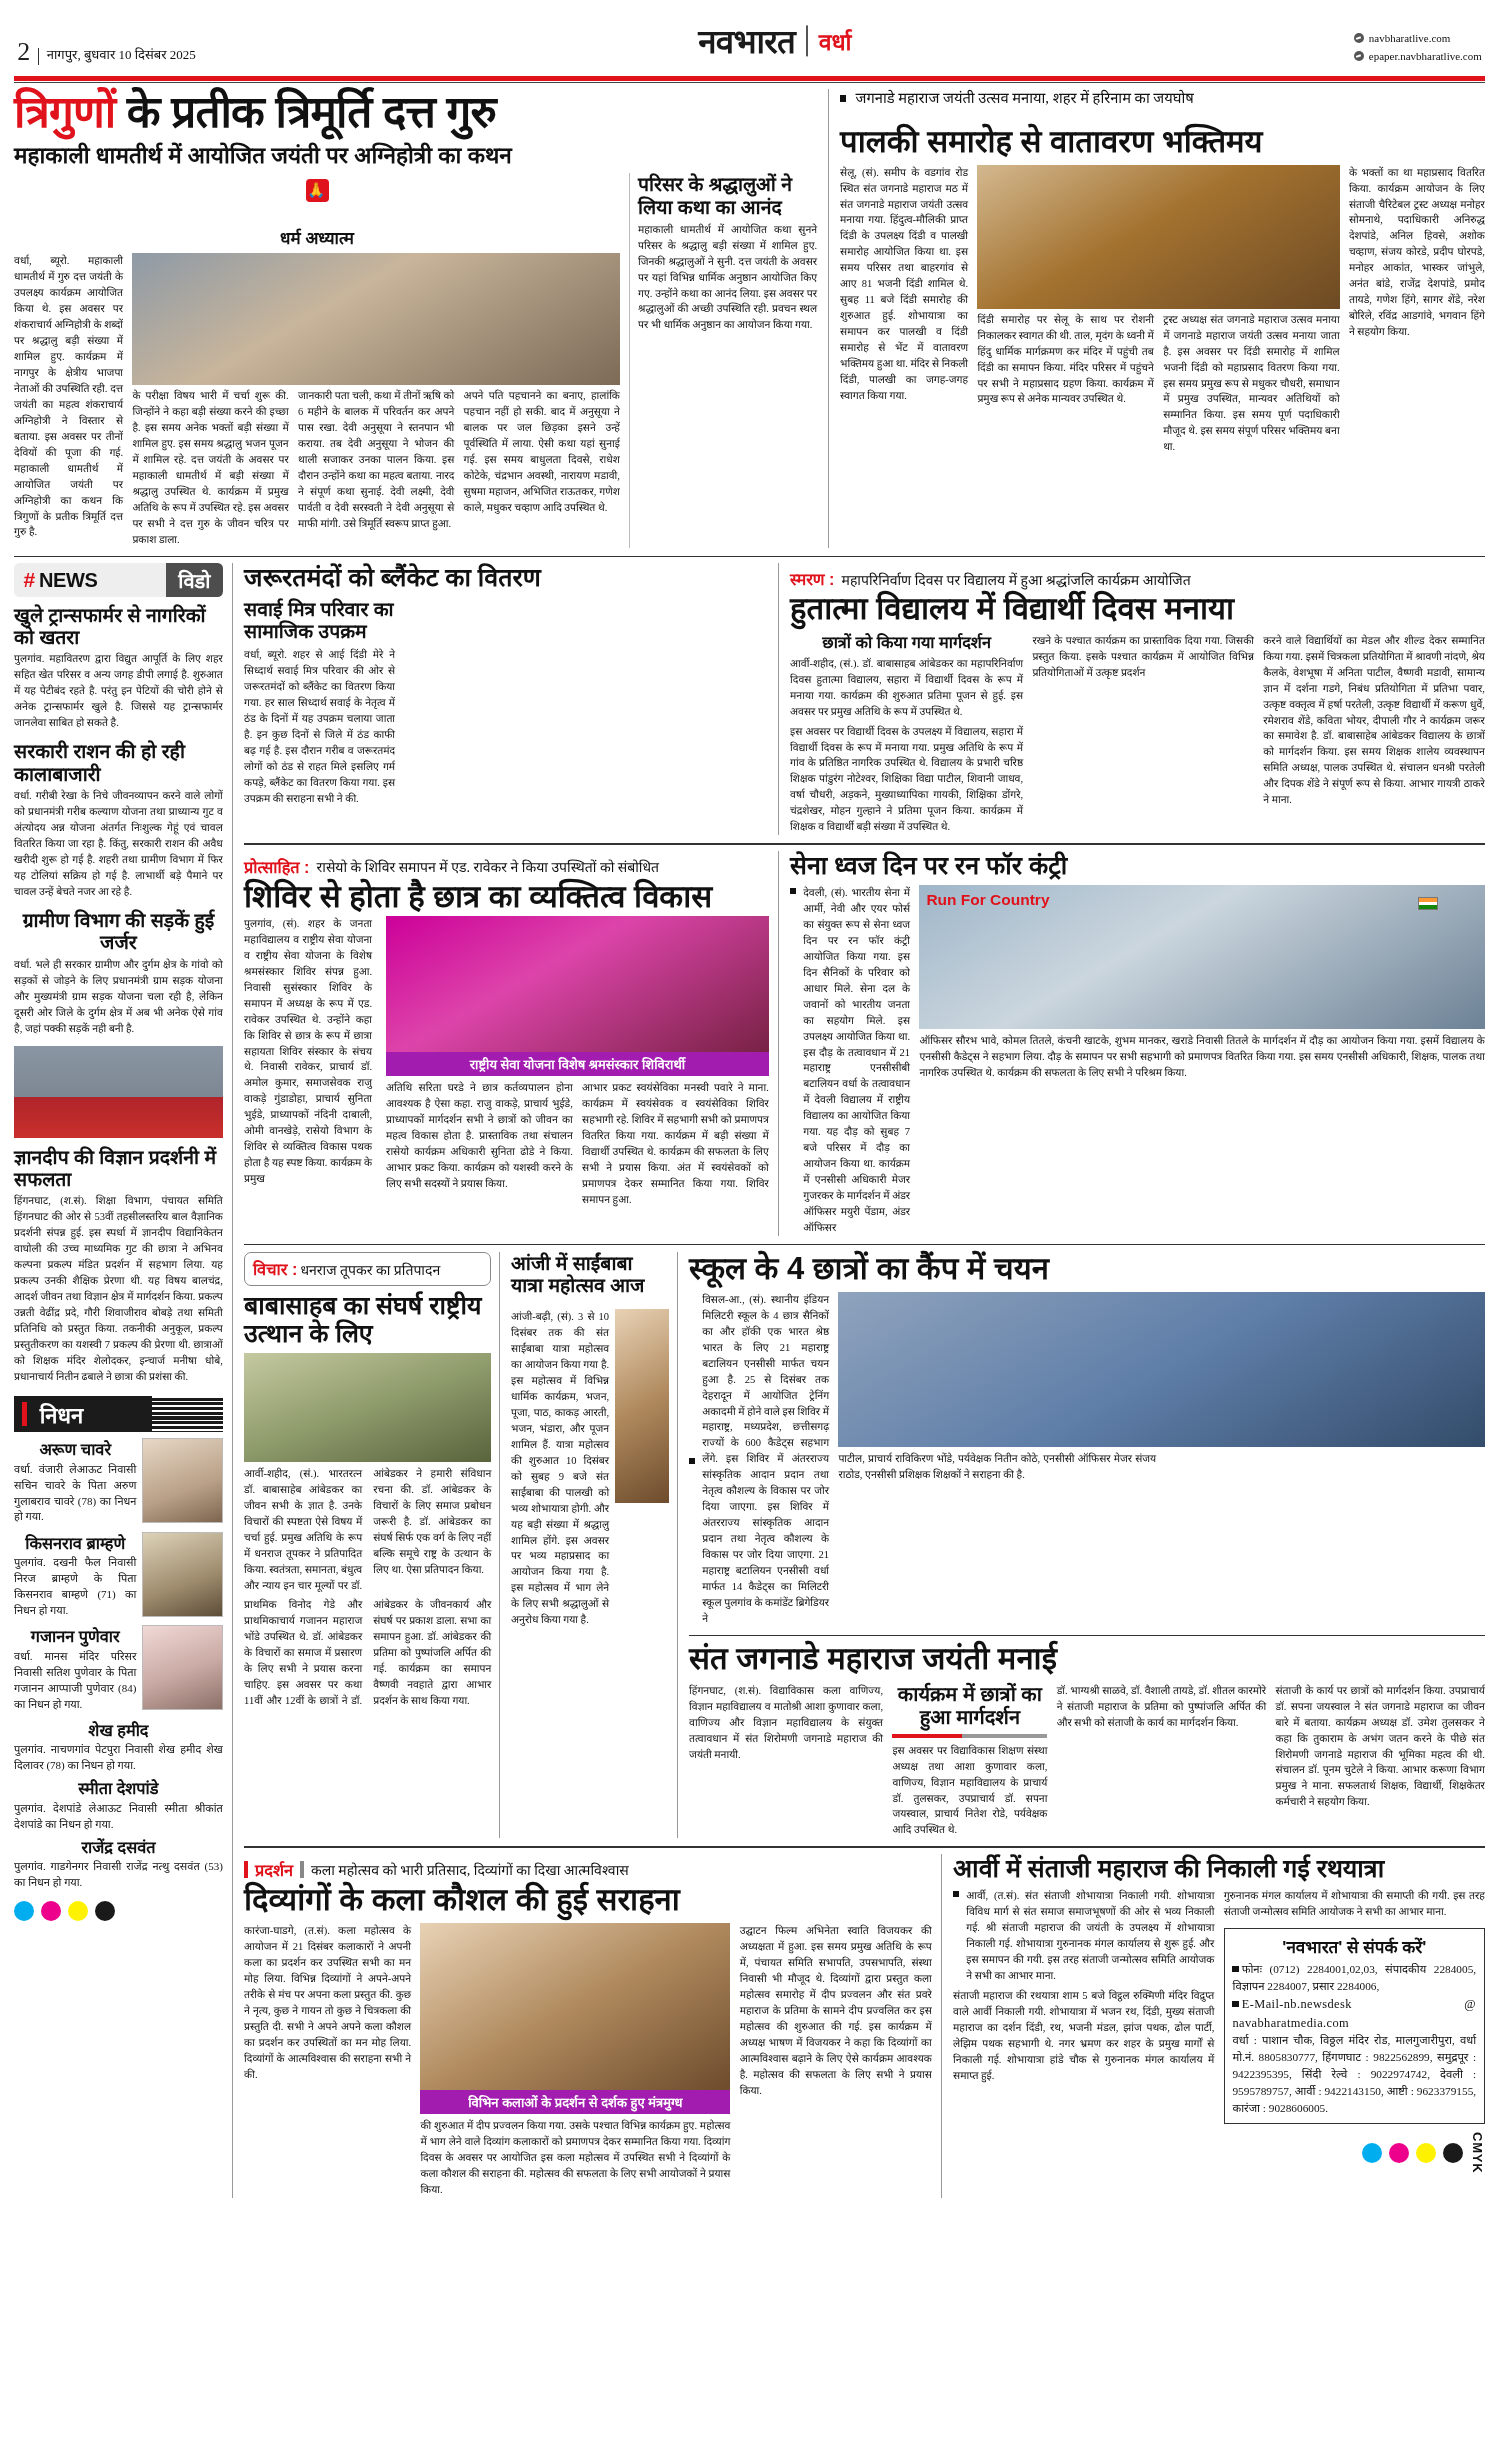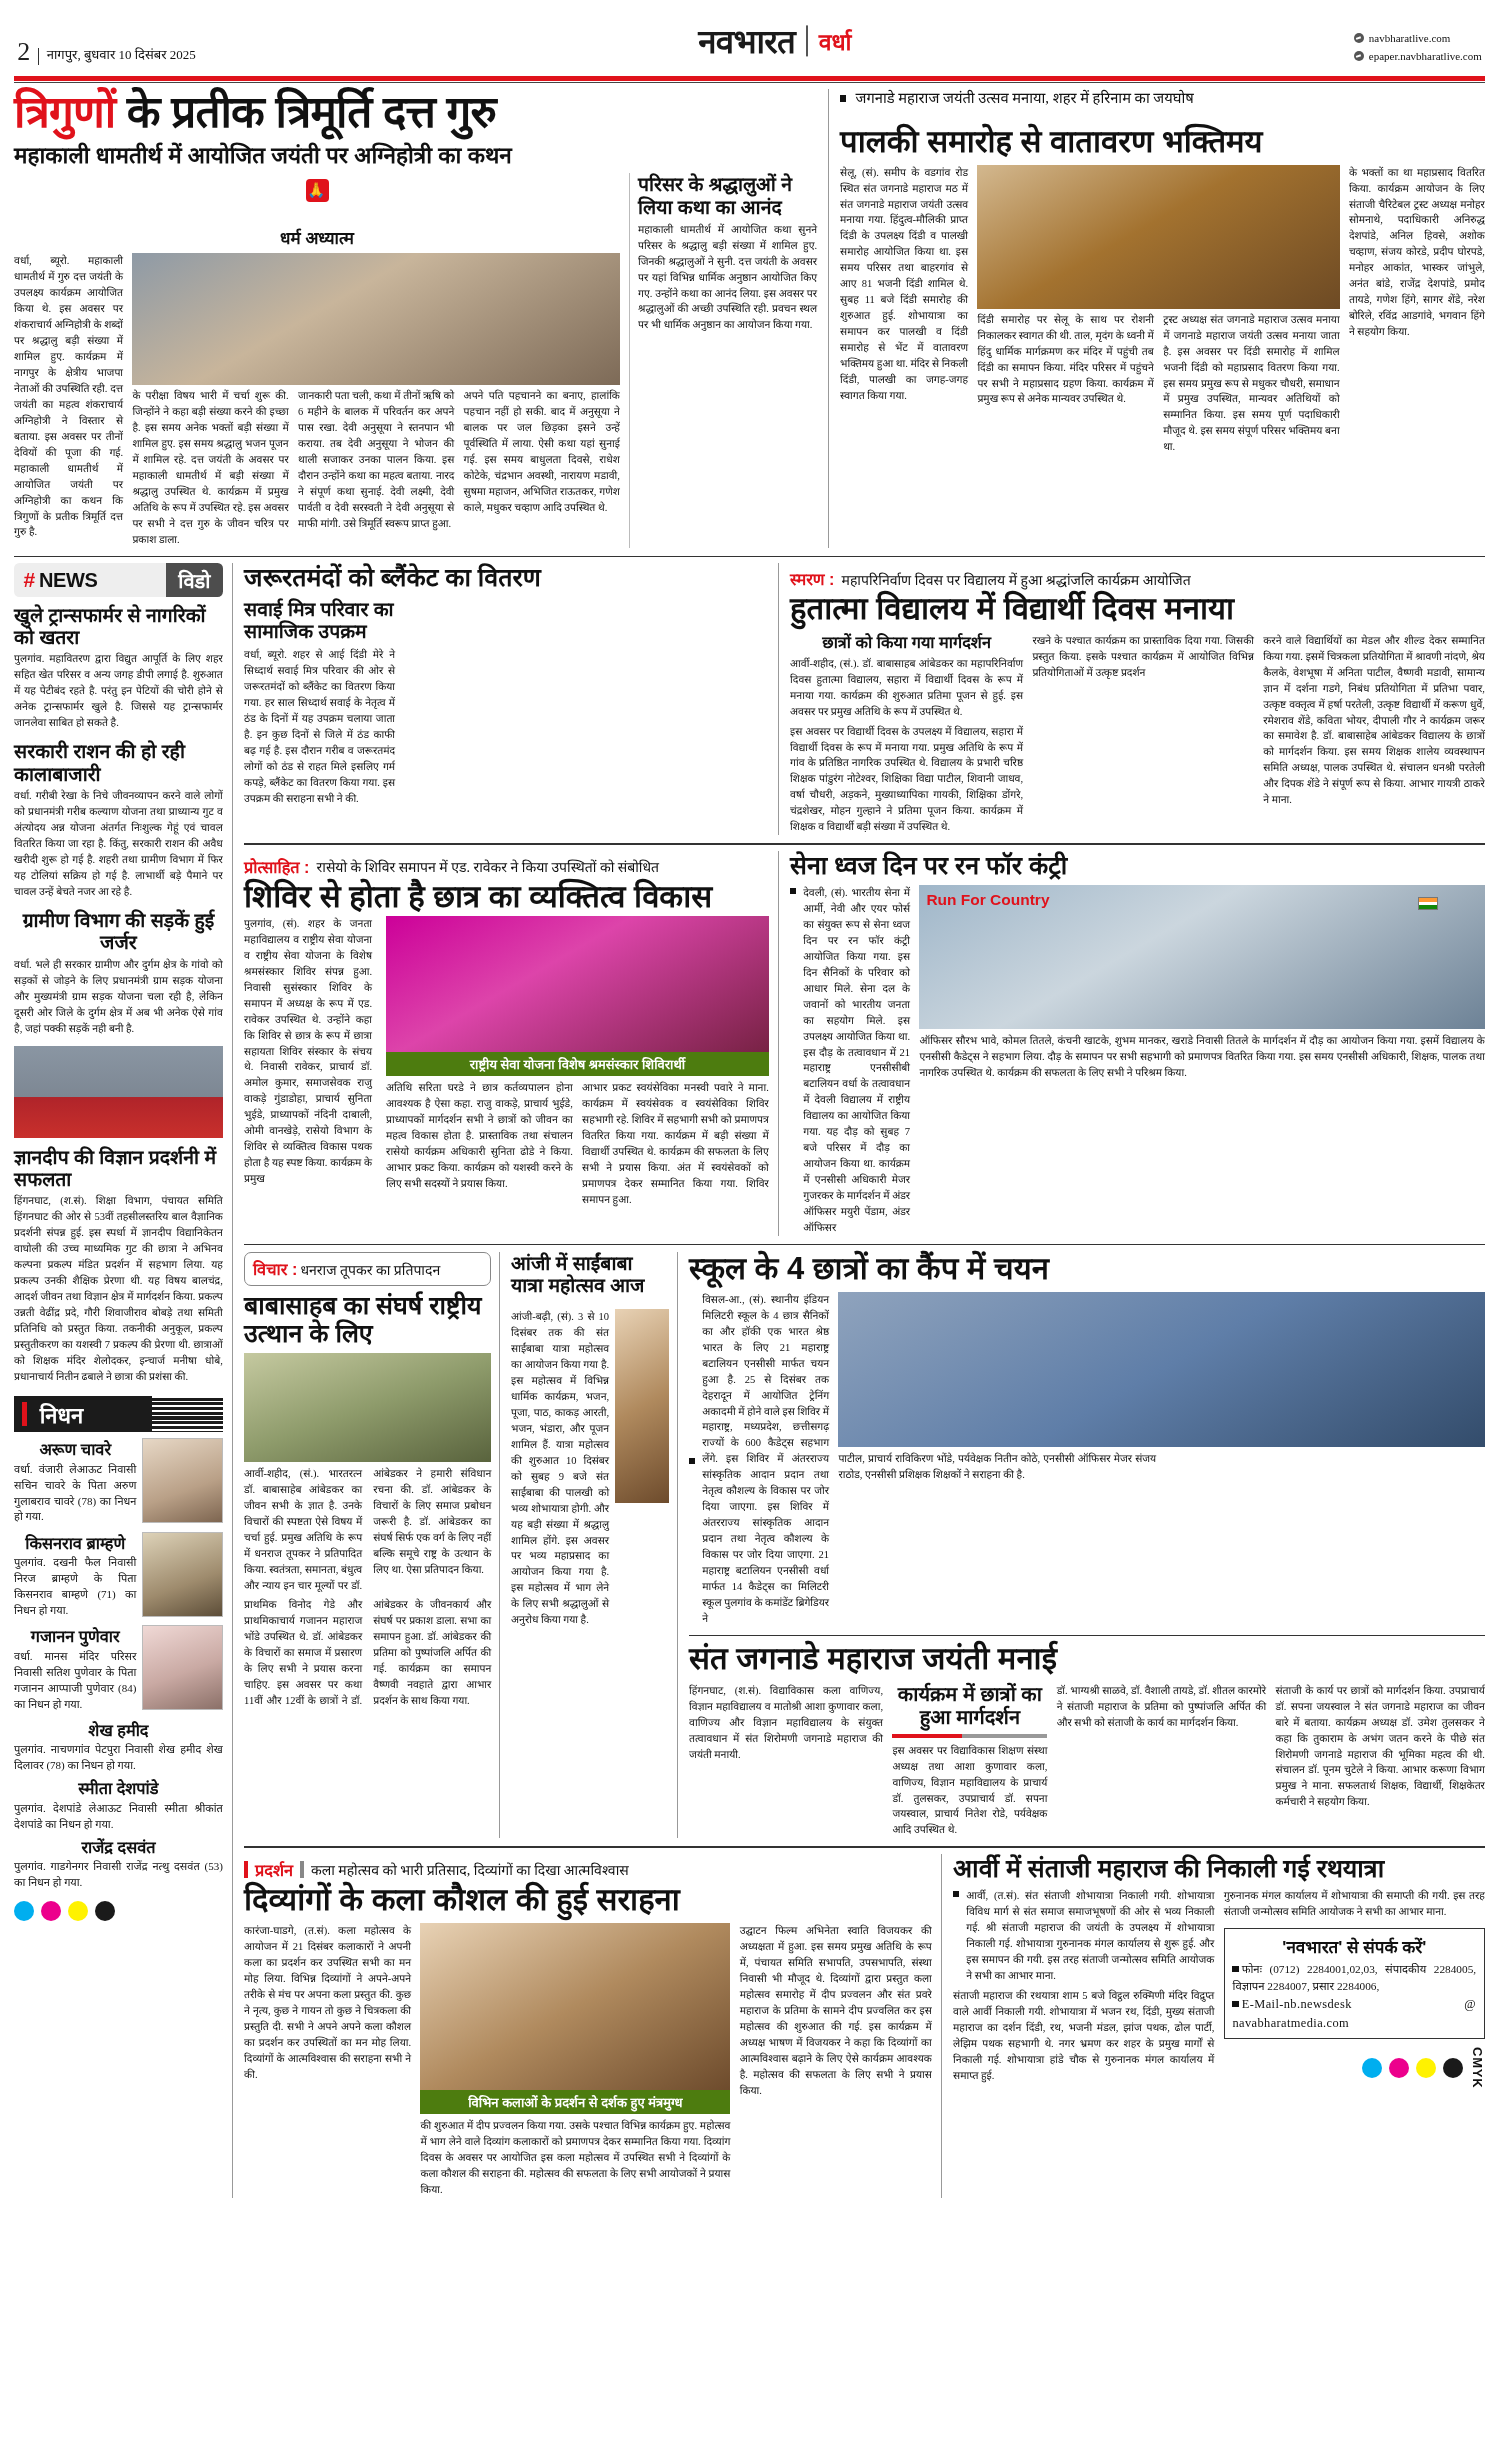--- a/index.html
+++ b/index.html
@@ -76,21 +76,21 @@
   
   .ph { background:#cfd6dc; position:relative; overflow:hidden; }
   .photo-a { background:linear-gradient(150deg,#8e9aa6 0%,#c8b59b 40%,#7d6a57 100%); }
   .photo-b { background:linear-gradient(150deg,#d3b88f 0%,#a3722f 45%,#6d4a24 100%); }
   .photo-c { background:linear-gradient(150deg,#8fa3bd 0%,#5f7ea8 50%,#334c6b 100%); }
   .photo-d { background:linear-gradient(150deg,#c09 0%,#d4a 40%,#724 100%); }
   .photo-e { background:linear-gradient(150deg,#9fb6c9 0%,#cbd6de 40%,#6d8296 100%); }
   .photo-f { background:linear-gradient(160deg,#c5c9a0 0%,#8e9b6b 50%,#59633d 100%); }
   .photo-g { background:linear-gradient(150deg,#e8d2b5 0%,#b08a5e 50%,#6d4b2c 100%); }
   .photo-red { background:linear-gradient(180deg,#8a96a3 0%,#7d8793 55%,#b0242a 56%,#c9302c 100%); }
-  .capbar { background:#4d7c0f; color:#fff; font-size:13px; font-weight:700; text-align:center; padding:3.1px 4.7px; font-family:"Liberation Sans",sans-serif;}
+  .capbar { background:#a21caf; color:#fff; font-size:13px; font-weight:700; text-align:center; padding:3.1px 4.7px; font-family:"Liberation Sans",sans-serif;}
 
   .cols2 { column-count:2; column-gap:11px; column-rule:none;}
 
   .hr-dark { height:1.6px; background:#333; margin:7.8px 0 6.2px 0;}
 
   .portrait { width:81px; height:85px; float:right; margin:0 0 2.3px 5.4px; border:0.8px solid #bbb;}
   .pt-1{background:linear-gradient(160deg,#e7d8c6,#b9a087 60%,#7d6550);}
   .pt-2{background:linear-gradient(160deg,#ddd2b8,#9e8b6d 60%,#5c4d38);}
   .pt-3{background:linear-gradient(160deg,#f0d9d6,#c9a9a3 55%,#8b7068);}
 
@@ -442,20 +442,21 @@
 
               <div class="contact-box">
                 <div class="cb-title">'नवभारत' से संपर्क करें'</div>
                 <div class="cb-line">
                   <span class="sq"></span><span>फोनः (0712) 2284001,02,03, संपादकीय 2284005, विज्ञापन 2284007, प्रसार 2284006,</span>
                 </div>
                 <div class="cb-line cb-mail">
                   <span class="sq"></span><span>E-Mail-nb.newsdesk @</span>
                   <span>navabharatmedia.com</span>
                 </div>
+                <div class="cb-line">वर्धा : पाशान चौक, विठ्ठल मंदिर रोड, मालगुजारीपुरा, वर्धा मो.नं. 8805830777, हिंगणघाट : 9822562899, समुद्रपूर : 9422395395, सिंदी रेल्वे : 9022974742, देवली : 9595789757, आर्वी : 9422143150, आष्टी : 9623379155, कारंजा : 9028606005.</div>
               </div>
 
               <div style="display:flex; align-items:center; justify-content:flex-end; gap:7px; margin-top:7.8px;">
                 <div class="dot d-c"></div>
                 <div class="dot d-m"></div>
                 <div class="dot d-y"></div>
                 <div class="dot d-k"></div>
                 <div class="cmyk-v">CMYK</div>
               </div>
             </div>

